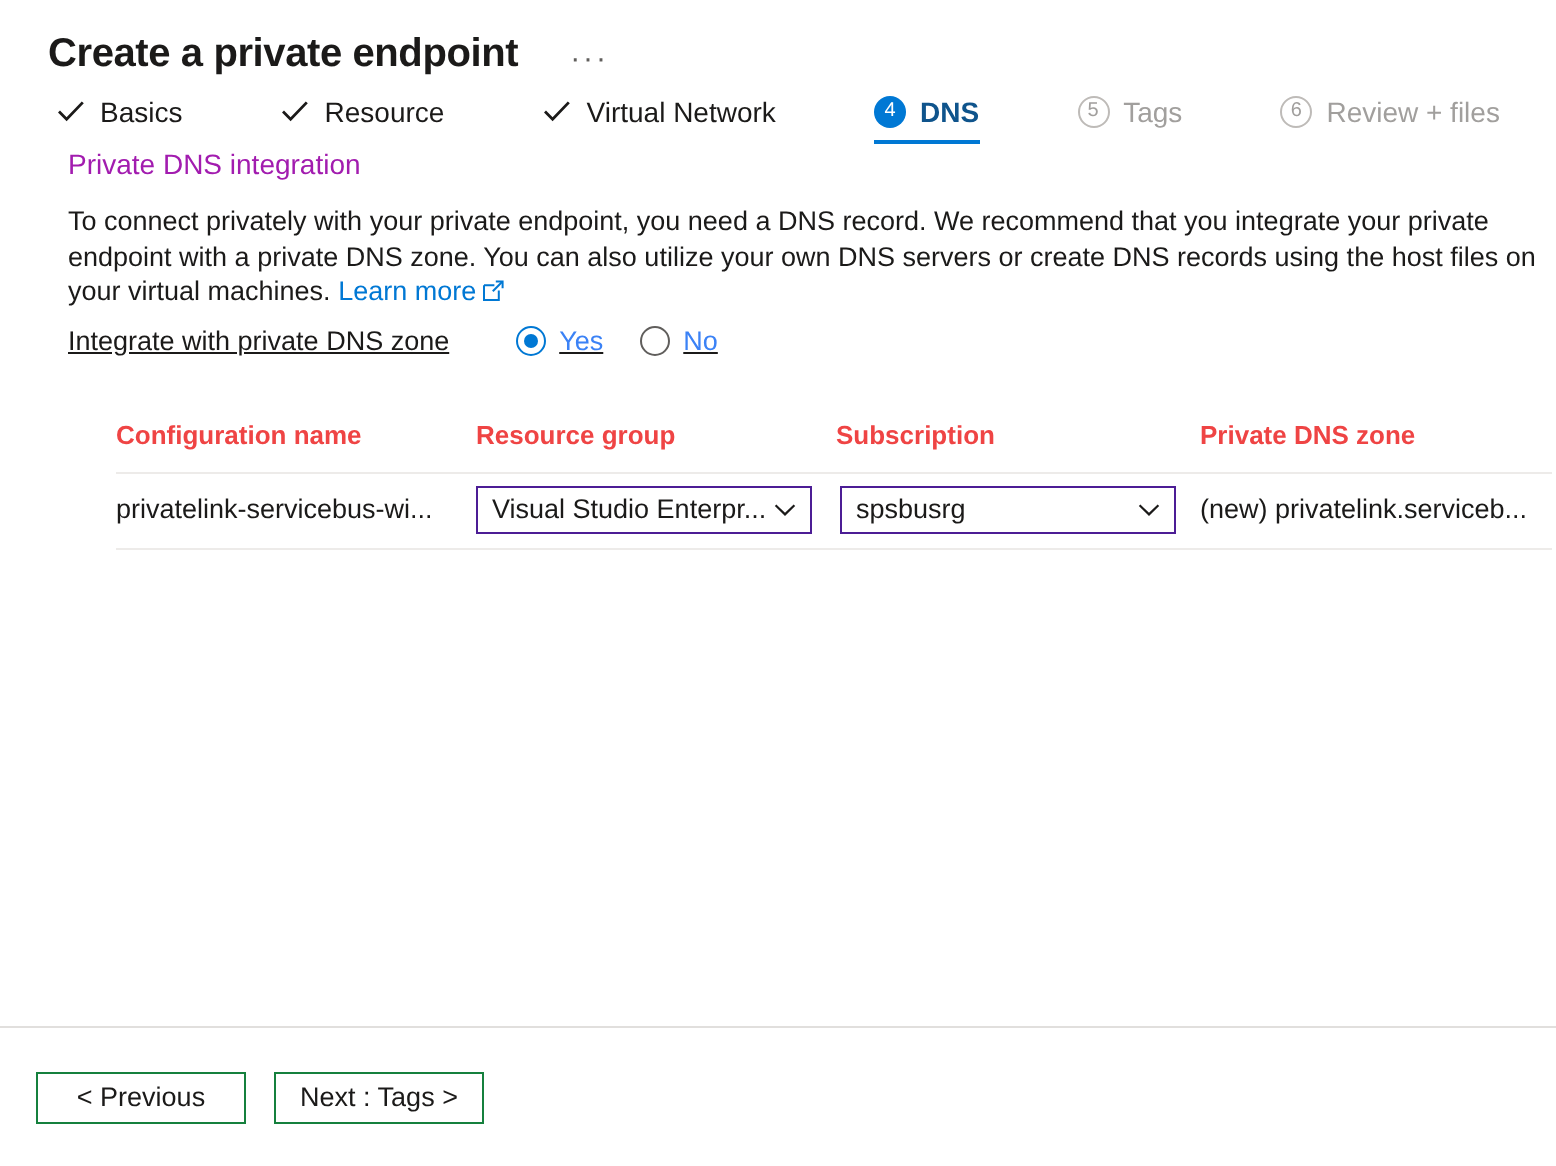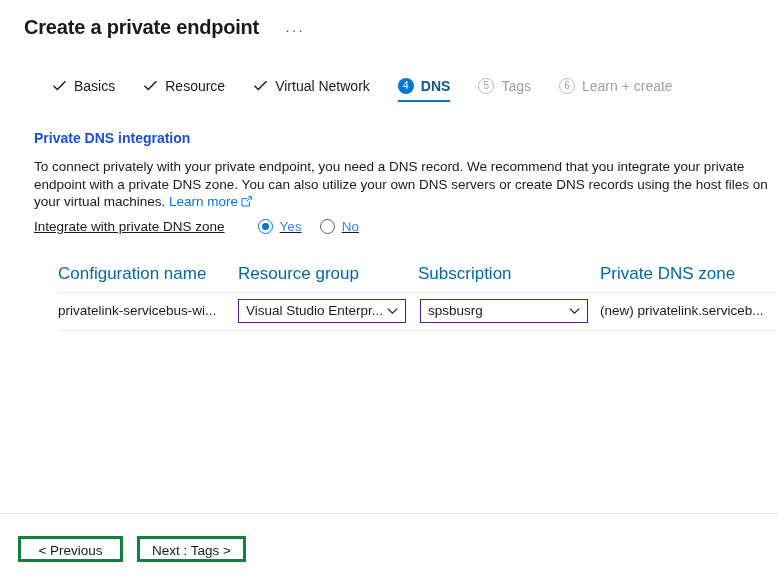--- a/index.html
+++ b/index.html
@@ -40,23 +40,23 @@
     letter-spacing: 1.5px;
     line-height: 10px;
     cursor: pointer;
     user-select: none;
   }
 
   
   .tabs {
     display: flex;
     align-items: flex-end;
-    padding-left: 52px;
-    margin-top: 30px;
+    padding-left: 28px;
     height: 30px;
+    justify-content: space-between;
   }
   .tab {
     display: flex;
     align-items: center;
     margin-right: 28px;
     font-size: 14px;
     line-height: 20px;
     padding-bottom: 6px;
     cursor: pointer;
     position: relative;
@@ -106,23 +106,23 @@
     background: #0078d4;
   }
 
   
   .content {
     padding-left: 34px;
     padding-right: 10px;
   }
   .section-title {
     font-size: 14px;
-    font-weight: 700;
-    color: #1d4ed8;
-    margin-top: 26px;
+    font-weight: 400;
+    color: #a21caf;
+    margin-top: 0;
     line-height: 20px;
   }
   .desc {
     font-size: 13.5px;
     line-height: 17.5px;
     color: #1b1a19;
     margin-top: 10px;
     max-width: 740px;
   }
   .learn-more {
@@ -199,23 +199,23 @@
     margin-top: 24px;
     margin-left: 24px;
     width: 718px;
   }
   .thead {
     display: flex;
     align-items: center;
     height: 24px;
   }
   .th {
-    font-size: 17px;
-    font-weight: 400;
-    color: #0369a1;
+    font-size: 13px;
+    font-weight: 700;
+    color: #ef4444;
     line-height: 18px;
   }
   .col-1 { width: 180px; flex: 0 0 180px; }
   .col-2 { width: 182px; flex: 0 0 182px; }
   .col-3 { width: 180px; flex: 0 0 180px; }
   .col-4 { width: 176px; flex: 0 0 176px; }
 
   .trow {
     display: flex;
     align-items: center;
@@ -281,21 +281,21 @@
     height: 69px;
     background: #ffffff;
     display: flex;
     align-items: center;
     padding-left: 18px;
     box-sizing: border-box;
   }
   .btn {
     height: 26px;
     min-width: 105px;
-    border: 3px solid #15803d;
+    border: 1px solid #15803d;
     background: #ffffff;
     color: #1b1a19;
     font-size: 13.5px;
     font-family: "Liberation Sans", sans-serif;
     line-height: 24px;
     text-align: center;
     cursor: pointer;
     padding: 0 12px;
     box-sizing: border-box;
     margin-right: 14px;
@@ -344,21 +344,21 @@
     <span class="tab-underline"></span>
   </div>
 
   <div class="tab disabled">
     <span class="badge hollow">5</span>
     <span>Tags</span>
   </div>
 
   <div class="tab disabled">
     <span class="badge hollow">6</span>
-    <span>Learn + create</span>
+    <span>Review + files</span>
   </div>
 
 </div>
 
 <div class="content">
 
   <div class="section-title">Private DNS integration</div>
 
   <div class="desc">
     <span>To connect privately with your private endpoint, you need a DNS record. We recommend that you integrate your private endpoint with a private DNS zone. You can also utilize your own DNS servers or create DNS records using the host files on your virtual machines.</span>

